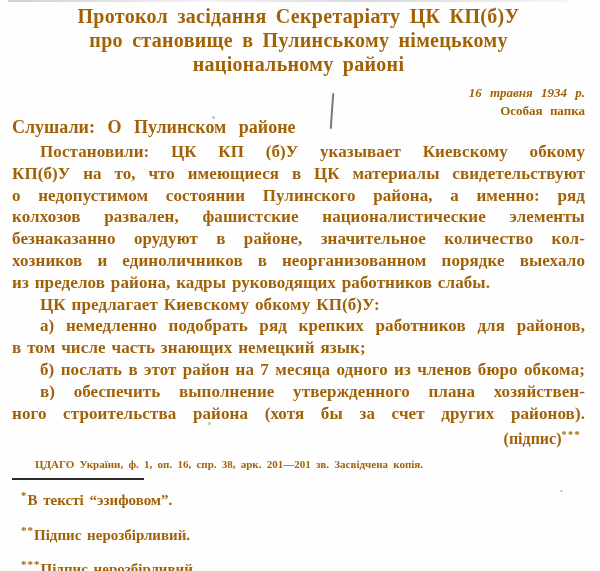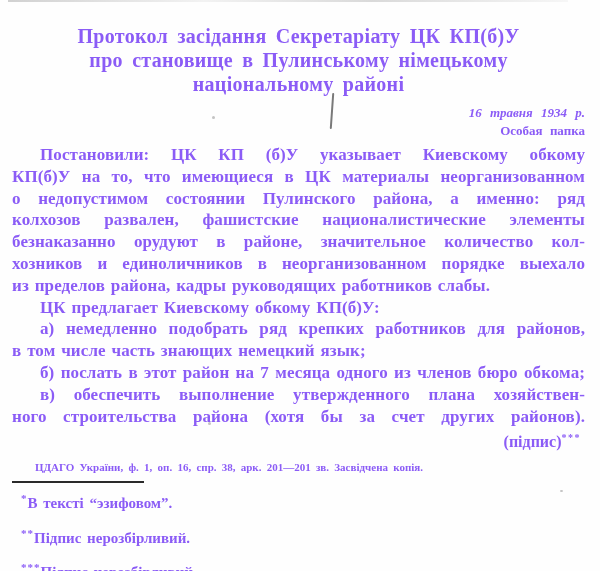--- a/index.html
+++ b/index.html
@@ -1,22 +1,22 @@
 <!DOCTYPE html>
 <html><head>
 <meta charset="utf-8">
 <style>
   html,body{margin:0;padding:0;background:#ffffff;}
   .page{
     position:relative;
     width:600px;height:571px;
     box-sizing:border-box;
-    padding:24px 15px 0 12px;
+    padding:4px 15px 0 12px;
     background:#fefefe;
-    color:#8b5cf6;
+    color:#a16207;
     font-family:"Liberation Serif","DejaVu Serif",serif;
     overflow:hidden;
   }
   .scan-edge{
     position:absolute;top:0;left:8px;width:560px;height:2px;
     background:linear-gradient(90deg,#b9b9b9,#ececec 35%,#c6c6c6 65%,#f2f2f2);
     opacity:.65;
   }
   .title{
     text-align:center;font-weight:bold;
@@ -87,24 +87,25 @@
     <div>Протокол засідання Секретаріату ЦК КП(б)У</div>
     <div>про становище в Пулинському німецькому</div>
     <div>національному районі</div>
   </div>
 
   <div class="meta">
     <div class="date">16 травня 1934 р.</div>
     <div class="folder">Особая папка</div>
   </div>
 
+  <div class="heard">Слушали: О Пулинском районе</div>
 
   <div class="body">
       <div class="line just ind">Постановили: ЦК КП (б)У указывает Киевскому обкому</div>
-      <div class="line just">КП(б)У на то, что имеющиеся в ЦК материалы неорганизованном</div>
+      <div class="line just">КП(б)У на то, что имеющиеся в ЦК материалы свидетельствуют</div>
       <div class="line just">о недопустимом состоянии Пулинского района, а именно: ряд</div>
       <div class="line just">колхозов развален, фашистские националистические элементы</div>
       <div class="line just">безнаказанно орудуют в районе, значительное количество кол-</div>
       <div class="line just">хозников и единоличников в неорганизованном порядке выехало</div>
       <div class="line">из пределов района, кадры руководящих работников слабы.</div>
       <div class="line ind">ЦК предлагает Киевскому обкому КП(б)У:</div>
       <div class="line just ind">а) немедленно подобрать ряд крепких работников для районов,</div>
       <div class="line">в том числе часть знающих немецкий язык;</div>
       <div class="line just ind">б) послать в этот район на 7 месяца одного из членов бюро обкома;</div>
       <div class="line just ind">в) обеспечить выполнение утвержденного плана хозяйствен-</div>

